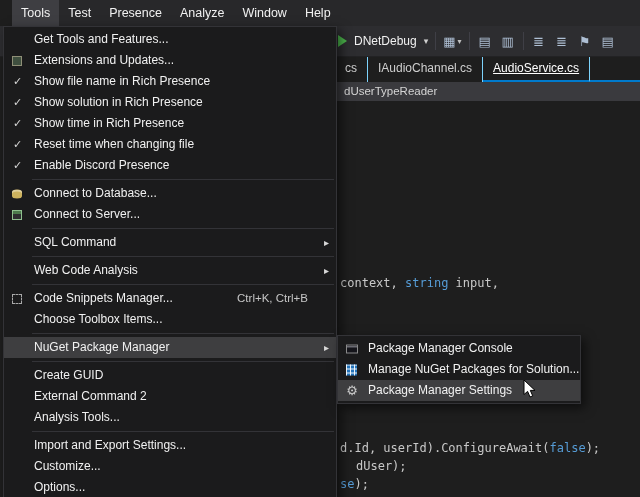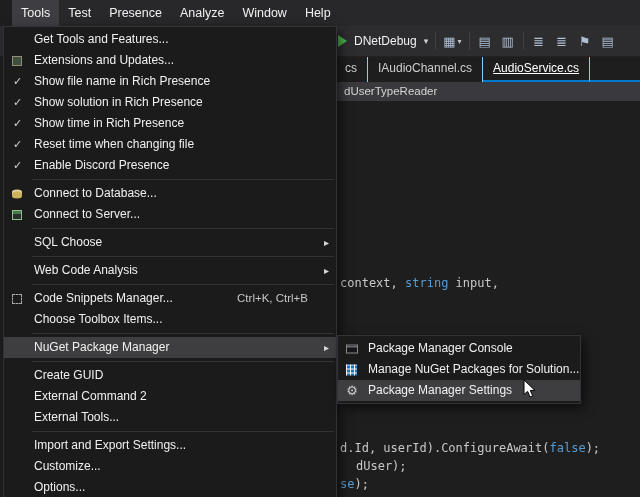--- a/index.html
+++ b/index.html
@@ -211,21 +211,21 @@
       <div class="menu-item">
         <span class="mi-icon ic-database"></span>
         <span class="mi-label">Connect to Database...</span>
       </div>
       <div class="menu-item">
         <span class="mi-icon ic-server"></span>
         <span class="mi-label">Connect to Server...</span>
       </div>
       <div class="menu-sep"></div>
       <div class="menu-item">
-        <span class="mi-label">SQL Choose</span>
+        <span class="mi-label">SQL Command</span>
         <span class="mi-arrow">▸</span>
       </div>
       <div class="menu-sep"></div>
       <div class="menu-item">
         <span class="mi-label">Web Code Analysis</span>
         <span class="mi-arrow">▸</span>
       </div>
       <div class="menu-sep"></div>
       <div class="menu-item">
         <span class="mi-icon ic-snippets"></span>
@@ -241,21 +241,21 @@
         <span class="mi-arrow">▸</span>
       </div>
       <div class="menu-sep"></div>
       <div class="menu-item">
         <span class="mi-label">Create GUID</span>
       </div>
       <div class="menu-item">
         <span class="mi-label">External Command 2</span>
       </div>
       <div class="menu-item">
-        <span class="mi-label">External Tools...</span>
+        <span class="mi-label">Analysis Tools...</span>
       </div>
       <div class="menu-sep"></div>
       <div class="menu-item">
         <span class="mi-label">Import and Export Settings...</span>
       </div>
       <div class="menu-item">
         <span class="mi-label">Customize...</span>
       </div>
       <div class="menu-item">
         <span class="mi-label">Options...</span>

